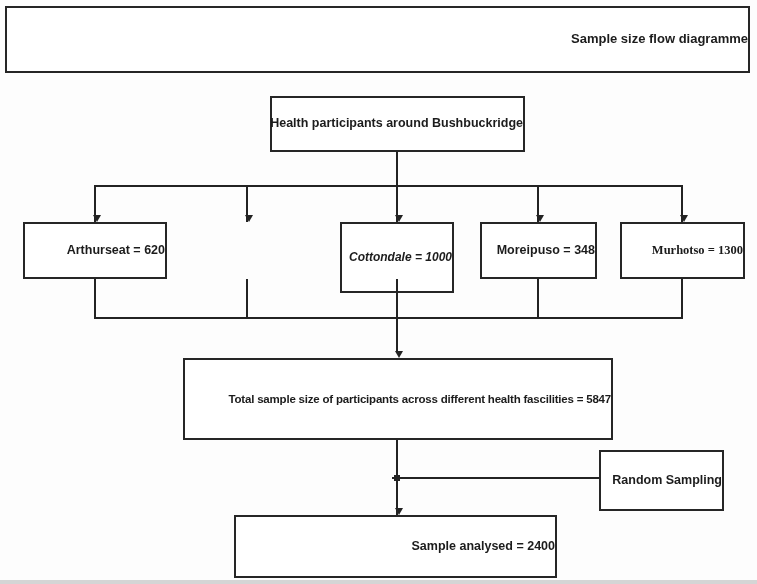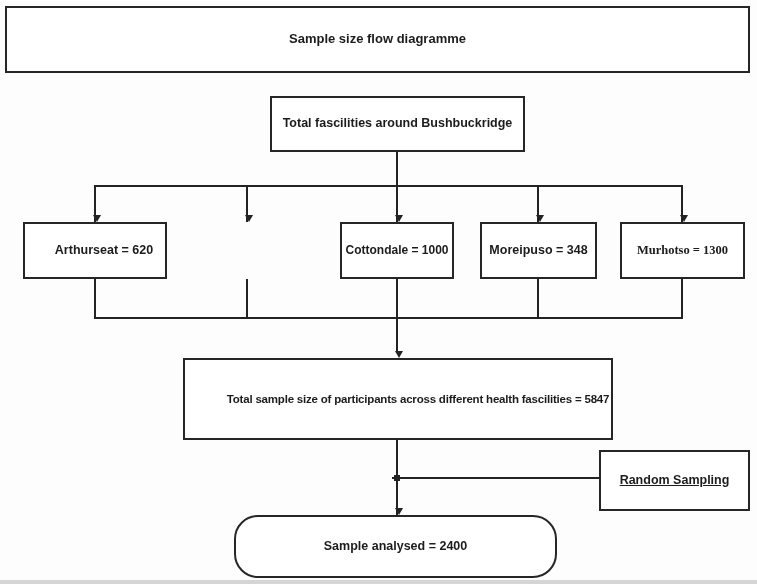--- a/index.html
+++ b/index.html
@@ -15,38 +15,38 @@
     font-family: "Liberation Sans", sans-serif;
     overflow: hidden;
   }
   .box {
     position: absolute;
     box-sizing: border-box;
     background: #ffffff;
     border: 2px solid #262626;
     display: flex;
     align-items: center;
-    justify-content: center;
+    justify-content: flex-end;
     text-align: center;
     color: #1c1c1c;
     font-weight: 700;
     font-size: 12.5px;
     line-height: 1.25;
     white-space: nowrap;
   }
   #title-box      { left: 5px;   top: 6px;   width: 745px; height: 67px; font-size: 13px; }
   #health-box     { left: 270px; top: 96px;  width: 255px; height: 56px; }
   #fac-1          { left: 23px;  top: 222px; width: 144px; height: 57px; padding-left: 18px; }
   #fac-2          { left: 185px; top: 222px; width: 125px; height: 57px; }
-  #fac-3          { left: 340px; top: 222px; width: 114px; height: 57px; font-size: 12px; }
+  #fac-3          { left: 340px; top: 222px; width: 114px; height: 71px; font-size: 12px; font-style: italic; }
   #fac-4          { left: 480px; top: 222px; width: 117px; height: 57px; }
   #fac-5          { left: 620px; top: 222px; width: 125px; height: 57px; font-family: Liberation Serif, serif; }
   #total-box      { left: 183px; top: 358px; width: 430px; height: 82px; font-size: 11.5px; letter-spacing: -0.2px; padding-left: 40px; }
-  #random-box     { left: 599px; top: 450px; width: 151px; height: 61px; text-decoration: underline; }
-  #sample-box     { left: 234px; top: 515px; width: 323px; height: 63px; border-radius: 24px; }
+  #random-box     { left: 599px; top: 450px; width: 125px; height: 61px; }
+  #sample-box     { left: 234px; top: 515px; width: 323px; height: 63px; }
 
   .line {
     position: absolute;
     background: #232323;
   }
   
   #v-root   { left: 396px; top: 151px; width: 2px;   height: 36px; }
   
   #h-dist   { left: 94px;  top: 185px; width: 589px; height: 2px; }
   
@@ -100,21 +100,21 @@
 </head>
 <body>
 
 <div id="canvas">
 
   <div class="box" id="title-box">
     <span>Sample size flow diagramme</span>
   </div>
 
   <div class="box" id="health-box">
-    <span>Total fascilities around Bushbuckridge</span>
+    <span>Health participants around Bushbuckridge</span>
   </div>
 
   <div class="box" id="fac-1">
     <span>Arthurseat = 620</span>
   </div>
   <div class="box" id="fac-3">
     <span>Cottondale = 1000</span>
   </div>
   <div class="box" id="fac-4">
     <span>Moreipuso = 348</span>

